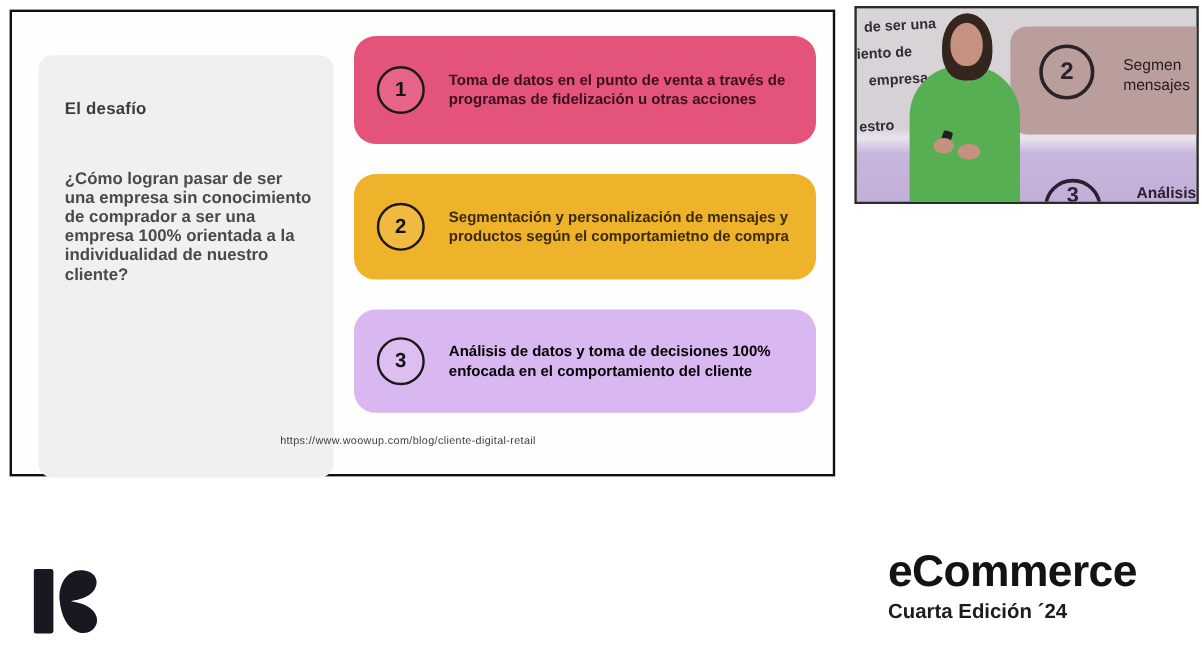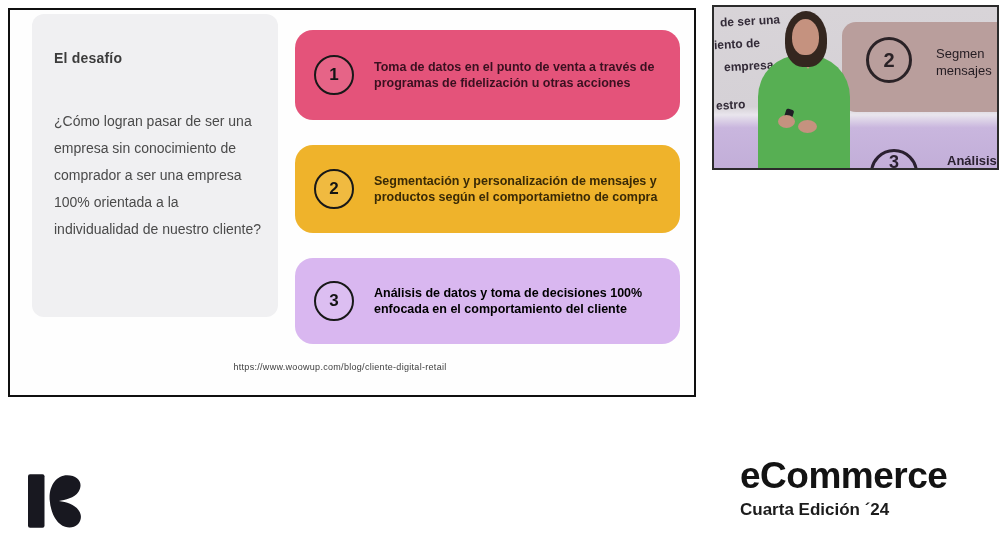--- a/index.html
+++ b/index.html
@@ -3,26 +3,26 @@
 <meta charset="utf-8">
 <style>
   * { margin:0; padding:0; box-sizing:border-box; }
   html,body { width:1002px; height:551px; background:#ffffff; overflow:hidden;
               font-family:"Liberation Sans", sans-serif; }
   .stage { position:relative; width:1002px; height:551px; background:#ffffff; }
 
   
   .slide { position:absolute; left:8px; top:8px; width:688px; height:389px;
            background:#fefefe; border:2px solid #101010; }
-  .challenge-panel { position:absolute; left:22px; top:4px; width:246px; height:303px;
+  .challenge-panel { position:absolute; left:22px; top:36px; width:246px; height:352px;
            background:#f0f0f2; border-radius:12px; }
   .challenge-title { position:absolute; left:22px; top:36px; font-size:14px; font-weight:700;
            color:#3c3c3c; letter-spacing:0.2px; }
   .challenge-question { position:absolute; left:22px; top:94px; width:210px;
-           font-size:14px; font-weight:400; color:#4a4a4a; line-height:27px; }
+           font-size:14px; font-weight:700; color:#4a4a4a; line-height:16px; }
 
   .steps { position:absolute; left:285px; top:0; width:387px; height:389px; }
   .step { position:absolute; left:0; width:385px; border-radius:18px; }
   .step-1 { top:20px;  height:90px; }
   .step-2 { top:135px; height:88px; }
   .step-3 { top:248px; height:86px; }
   .step-circle { position:absolute; left:19px; top:50%; transform:translateY(-50%);
            width:40px; height:40px; border-radius:50%; border:2.5px solid #181818;
            display:flex; align-items:center; justify-content:center;
            font-size:17px; font-weight:700; color:#141414;

